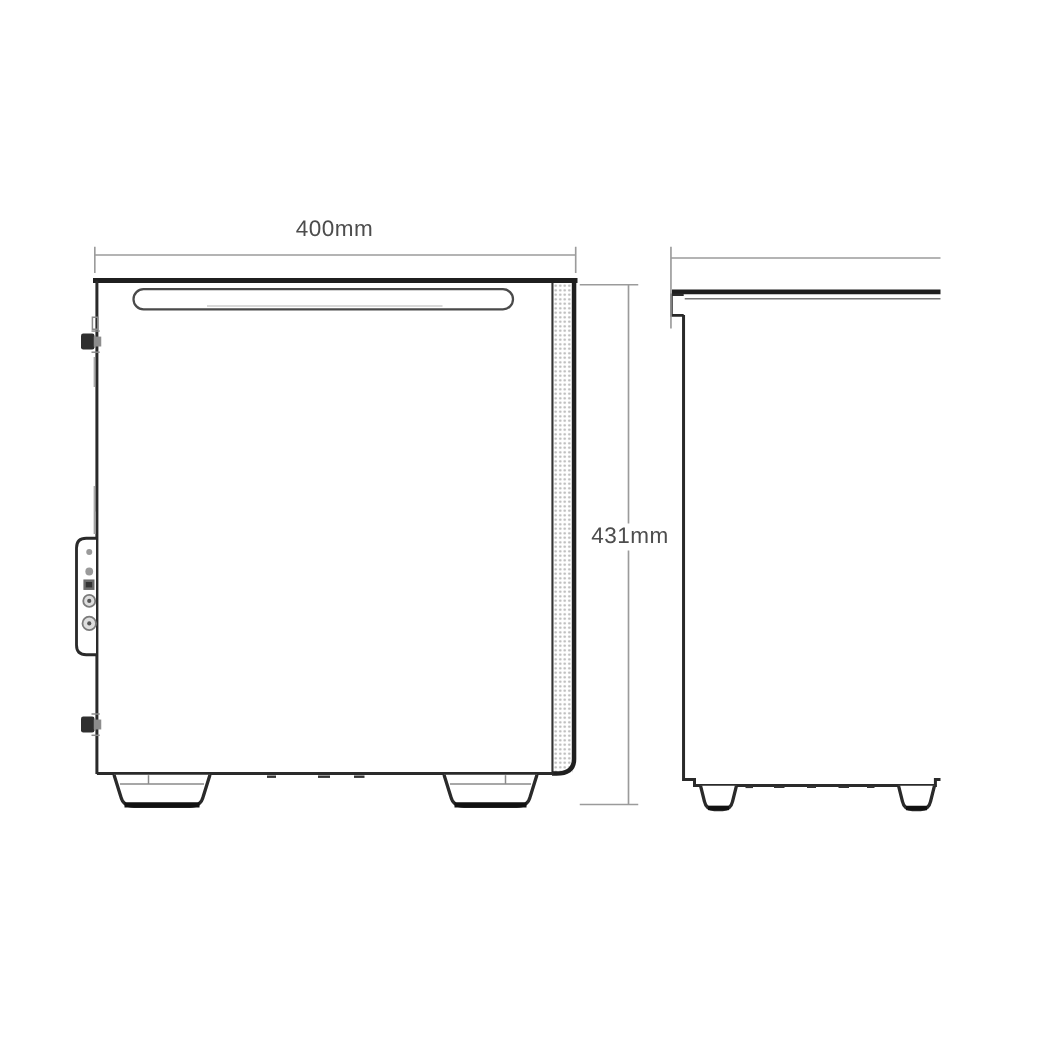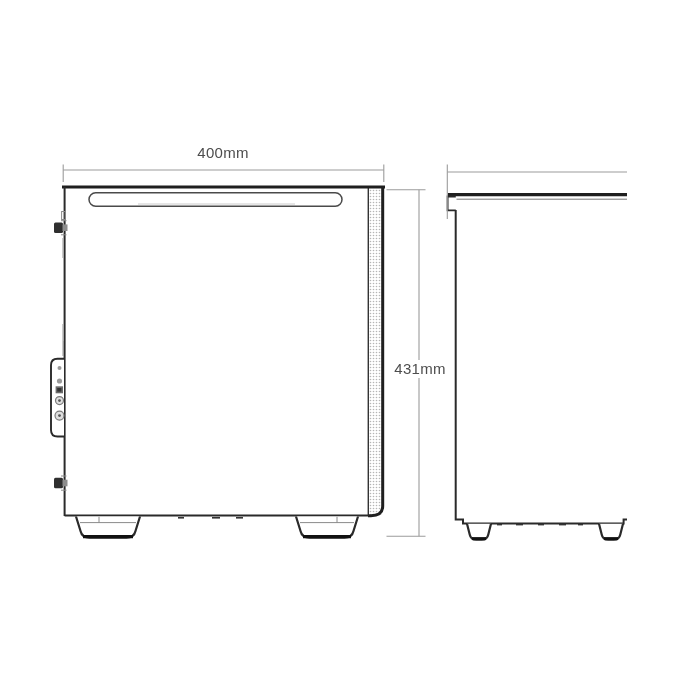--- a/index.html
+++ b/index.html
@@ -149,14 +149,14 @@
 
       <g>
         <path d="M447.3,172 H630.2"></path>
         <path d="M447.3,164.5 V219"></path>
         <path d="M630.2,164.5 V192"></path>
       </g>
     </g>
   </svg>
 
   <div class="dim-label" style="left:163px;top:144px;width:120px;">400mm</div>
-  <div class="dim-label on-line" style="left:390px;top:360px;width:54px;">431mm</div>
+  <div class="dim-label on-line" style="left:390px;top:349px;width:54px;">431mm</div>
 </div>
 
 </body></html>

